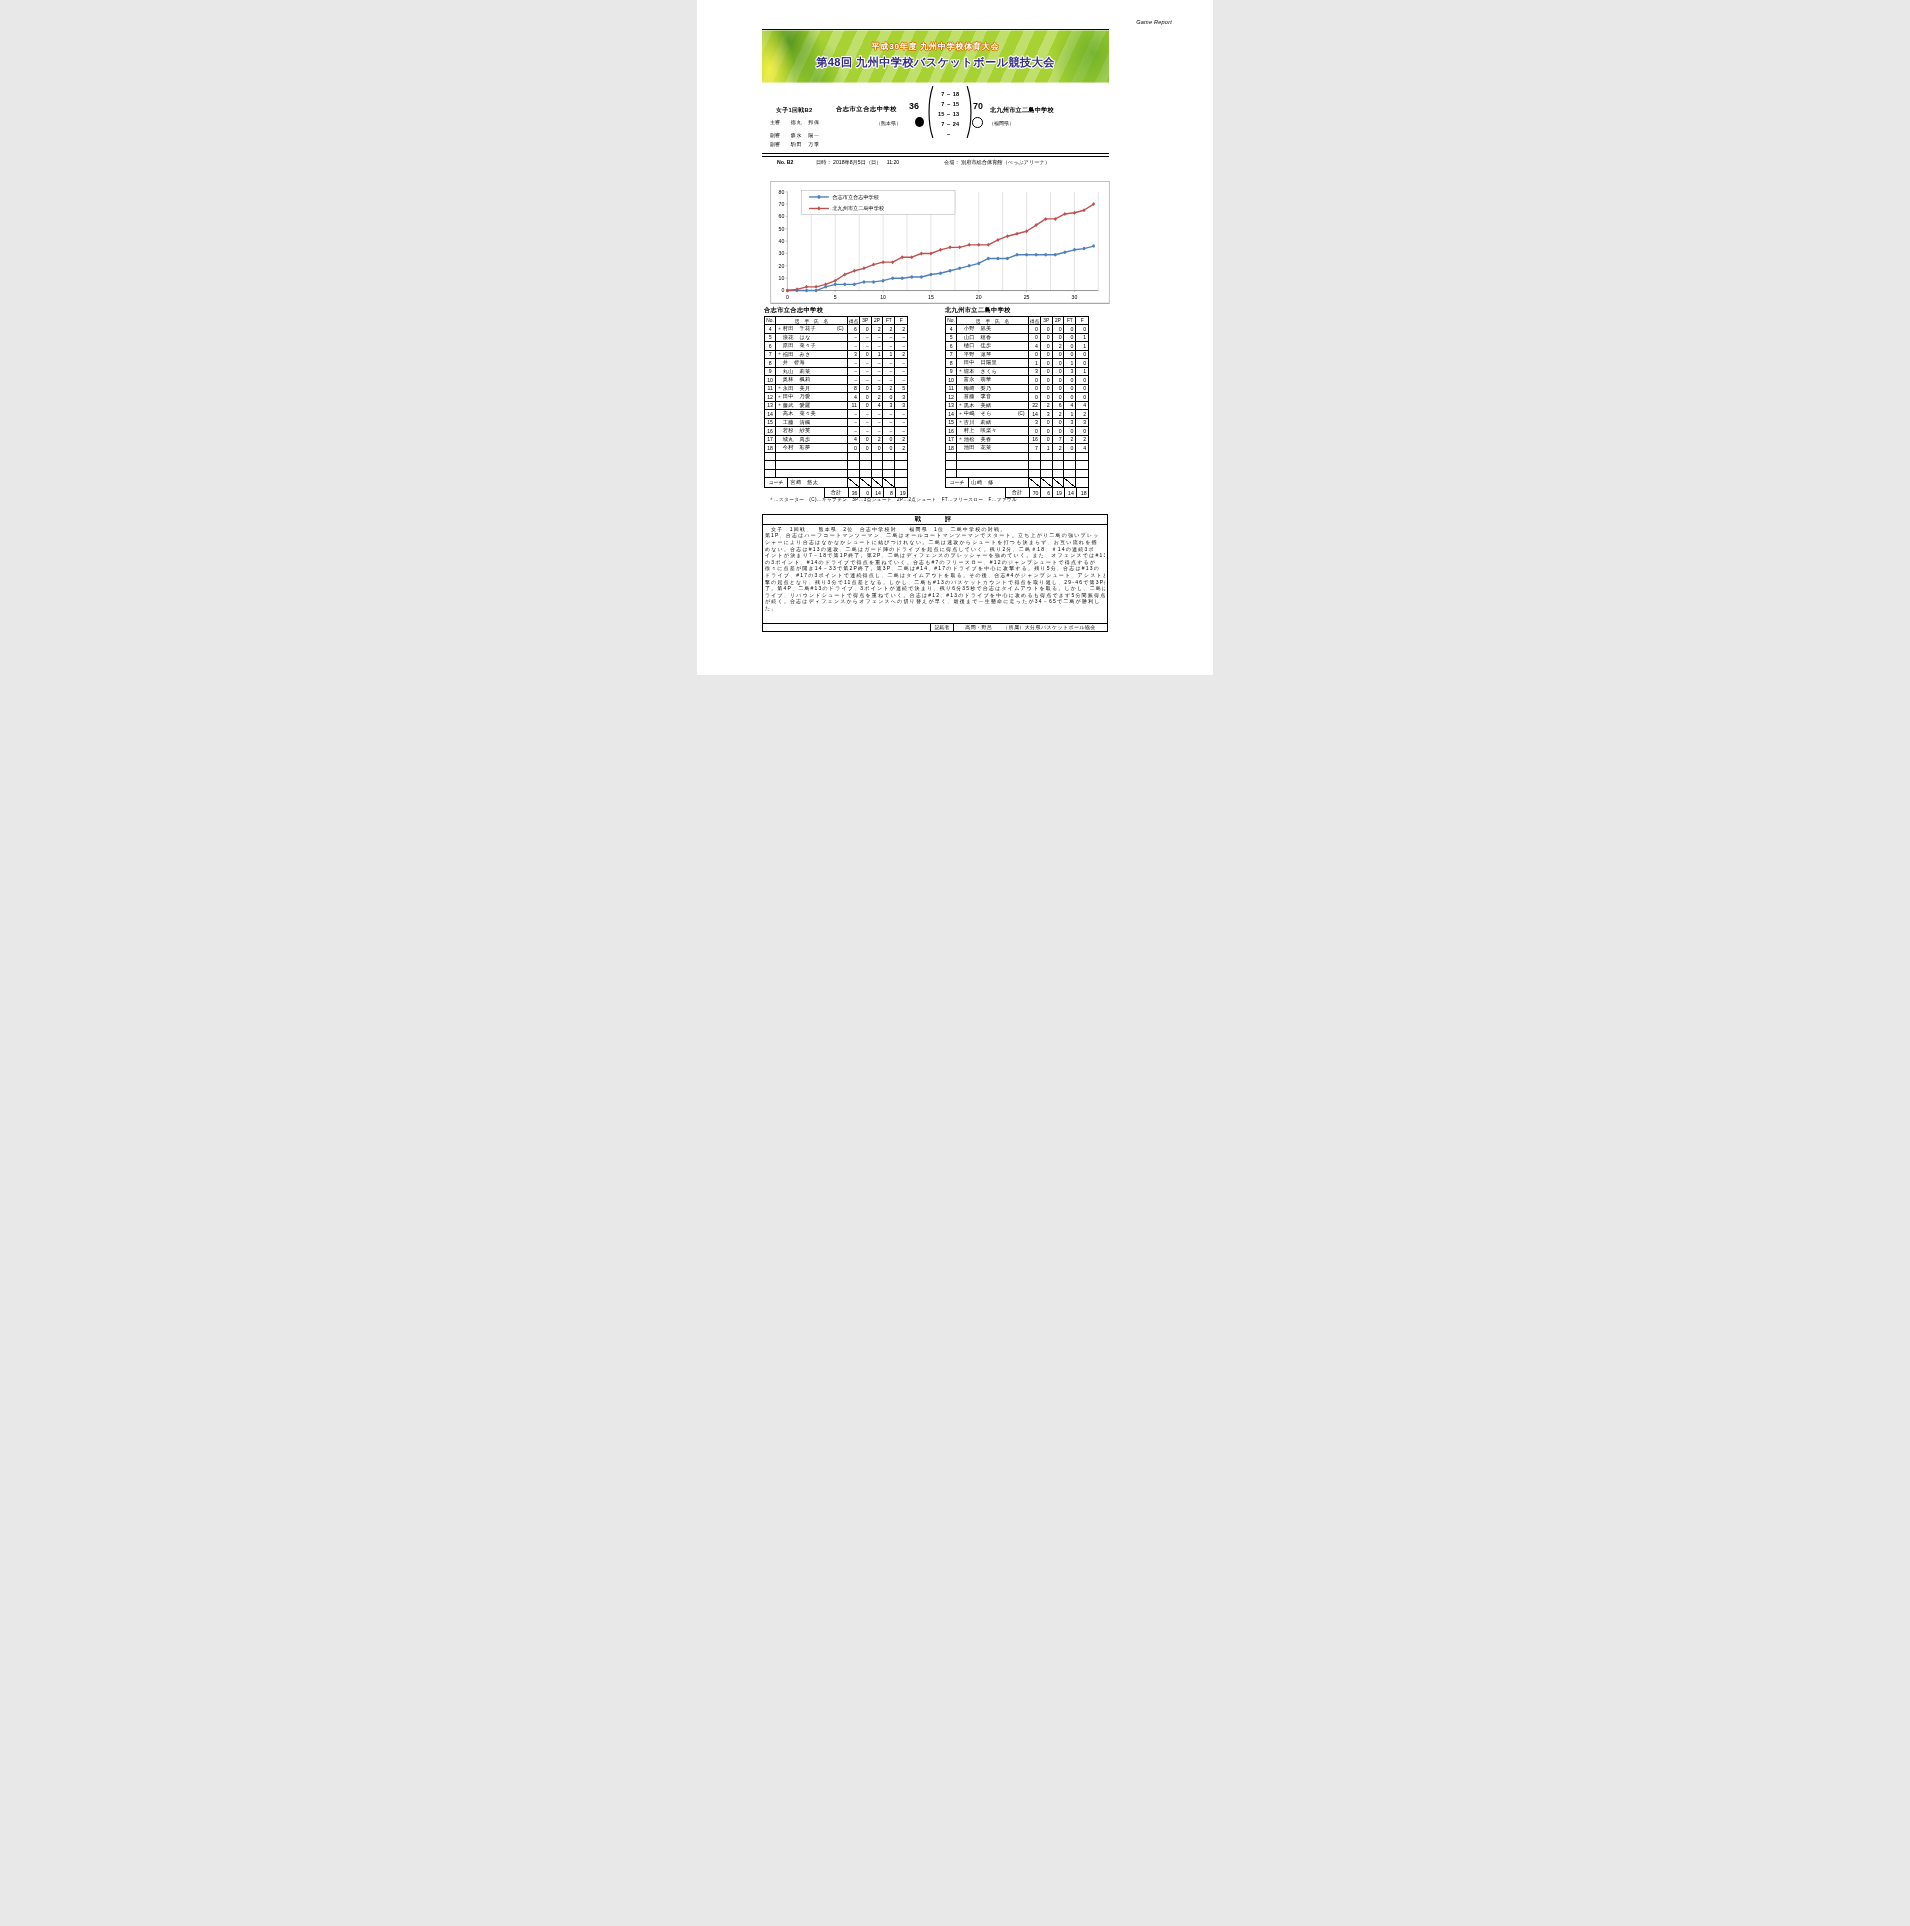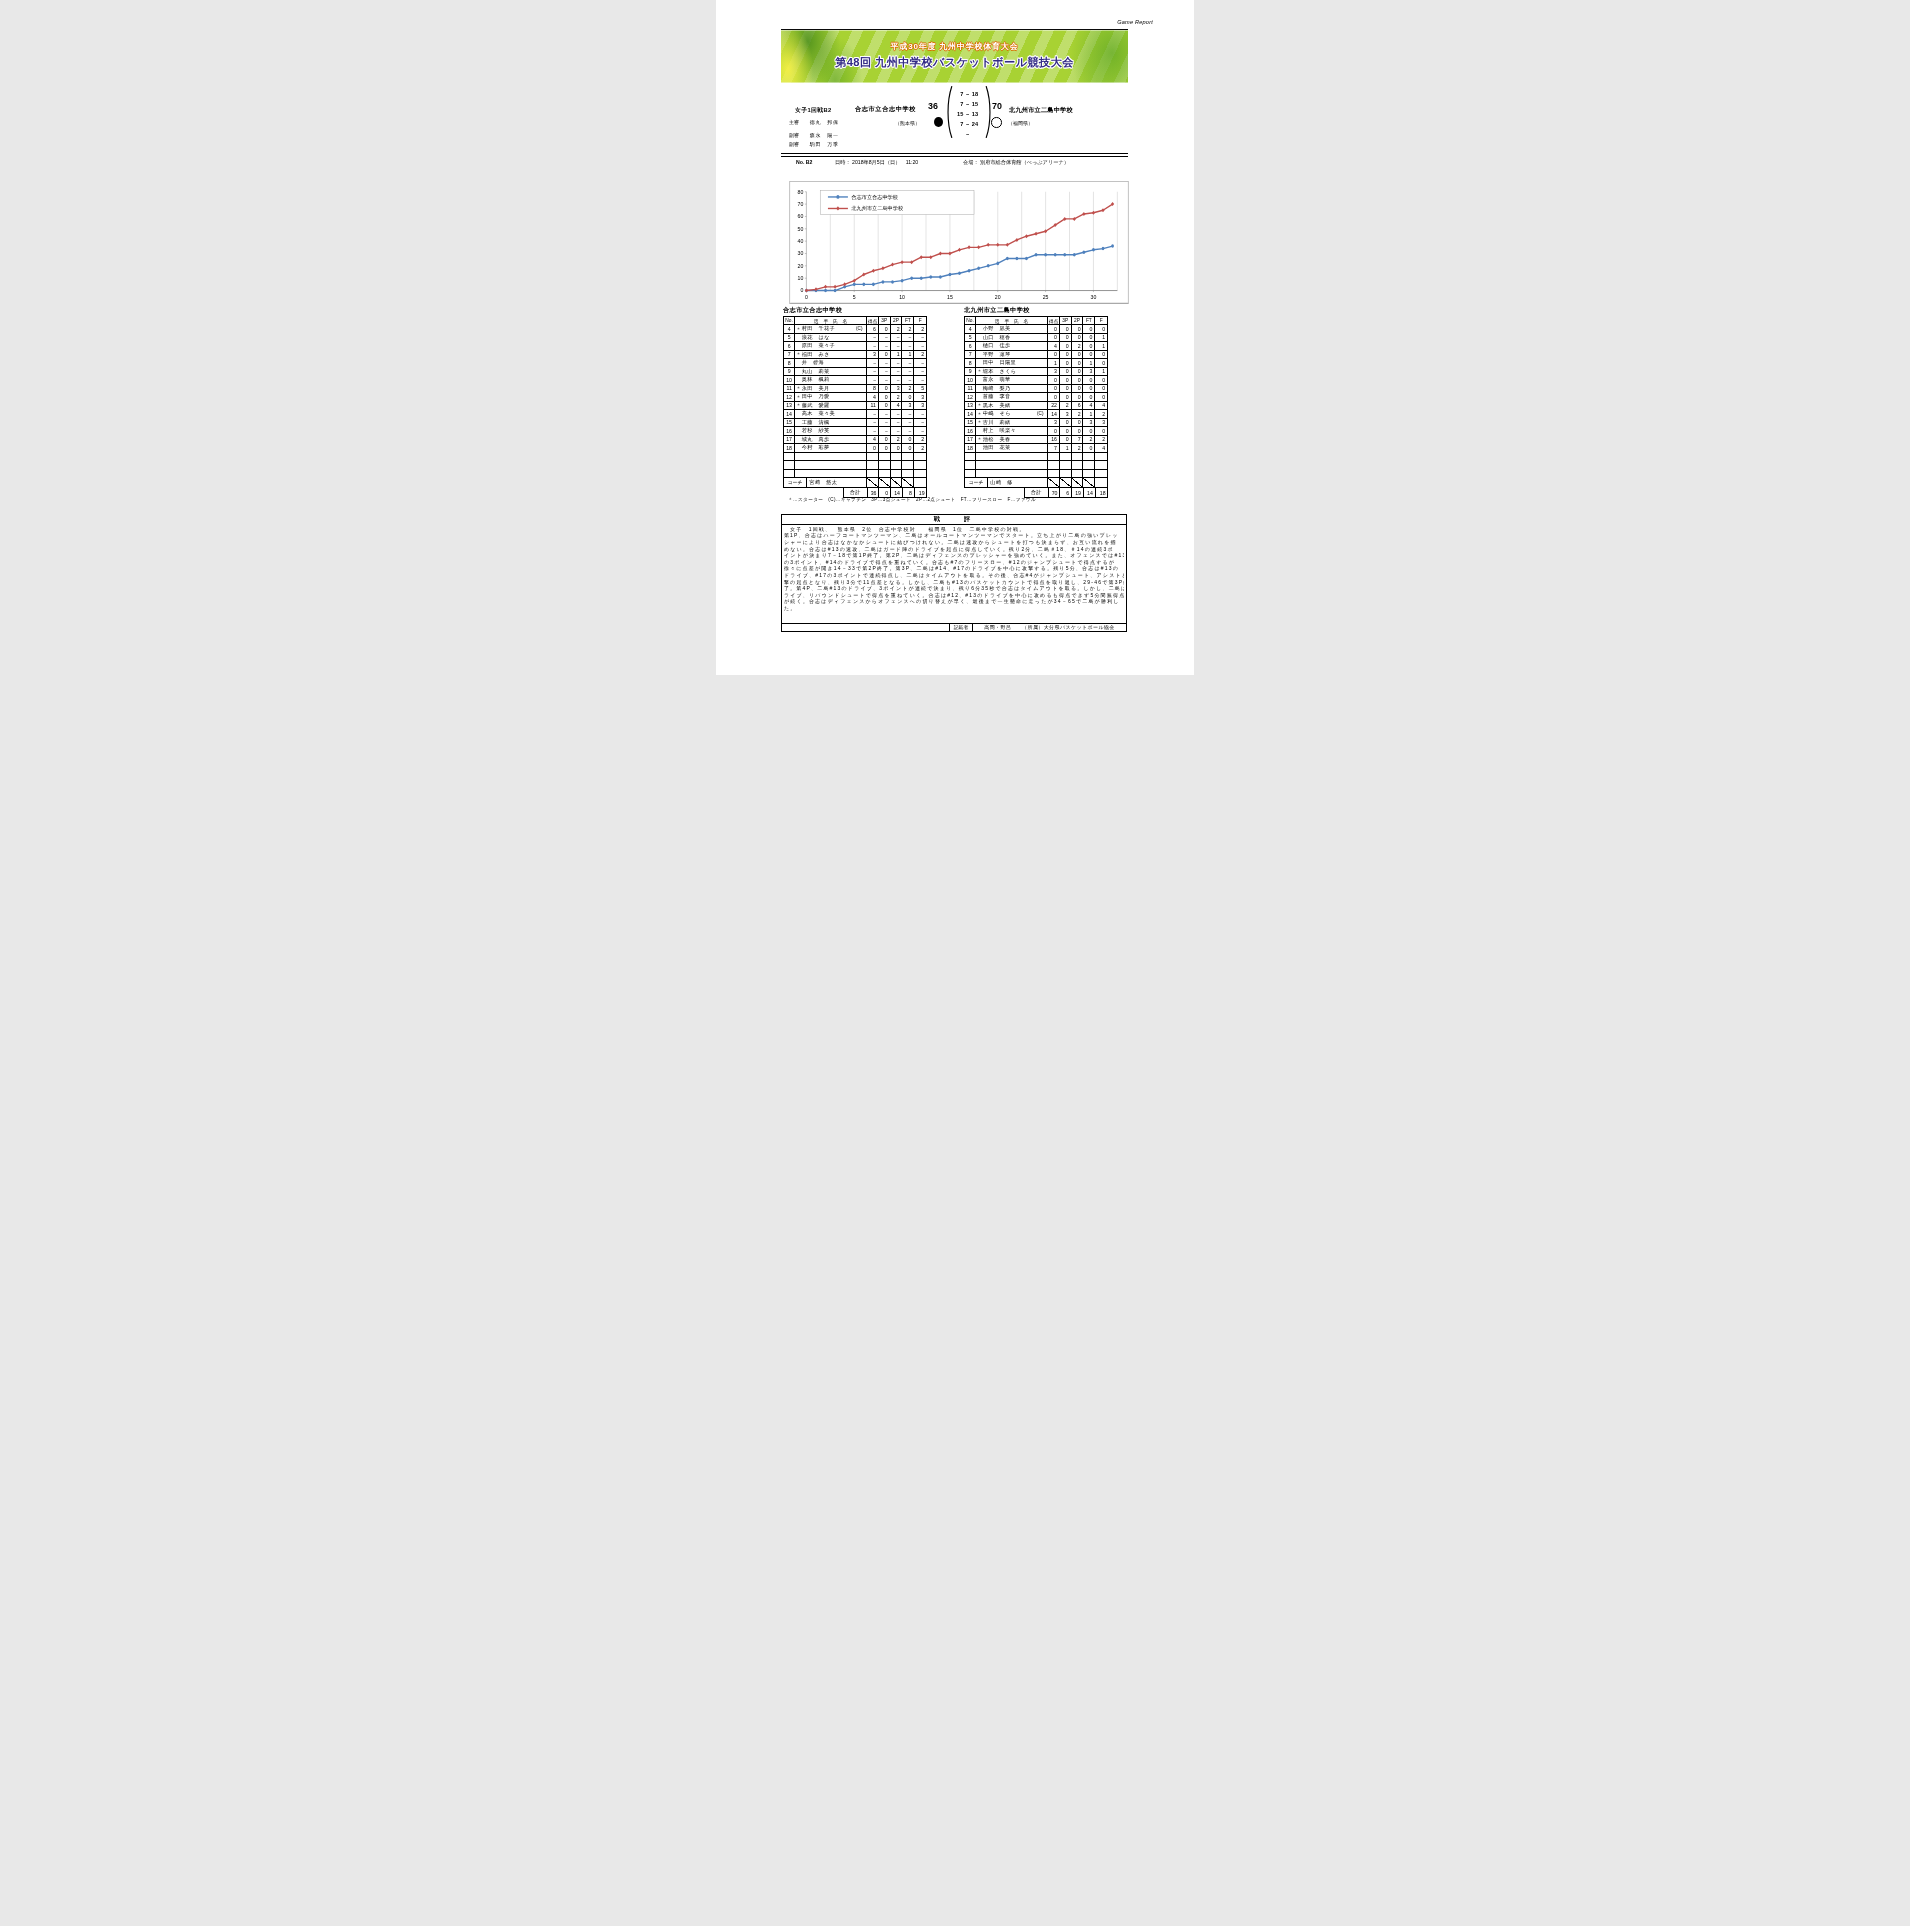--- a/index.html
+++ b/index.html
@@ -1,17 +1,17 @@
 <!DOCTYPE html>
 <html style="font-size:6.2px"><head>
 <meta charset="utf-8">
 <style>
   html,body{margin:0;padding:0;background:#e8e8e8;}
   .page{position:relative;width:478px;height:675px;background:#fff;margin:0 auto;
-        font-family:"Liberation Sans","DejaVu Sans",sans-serif;color:#000;overflow:hidden;}
+        font-family:"Liberation Sans","DejaVu Sans",sans-serif;color:#000;overflow:hidden;padding-left:38px;}
   .abs{position:absolute;}
   
   .game-report{right:41px;top:19px;font-size:5.6px;font-style:italic;letter-spacing:0.2px;}
   .banner{left:65px;top:28.5px;width:347px;height:54px;border-top:1.5px solid #0a0a0a;box-sizing:border-box;
           background-color:#a8d233;
           background-image:
             radial-gradient(ellipse 35px 62px at 7px 39px,rgba(244,240,70,.95),rgba(244,240,70,0) 72%),
             radial-gradient(ellipse 46px 65px at 27px 11.6px,rgba(72,140,26,.85),rgba(72,140,26,0) 70%),
             radial-gradient(ellipse 39px 62px at 54px 50px,rgba(88,160,30,.6),rgba(88,160,30,0) 70%),
             radial-gradient(ellipse 58px 73px at 331px 23px,rgba(96,168,36,.75),rgba(96,168,36,0) 72%),

